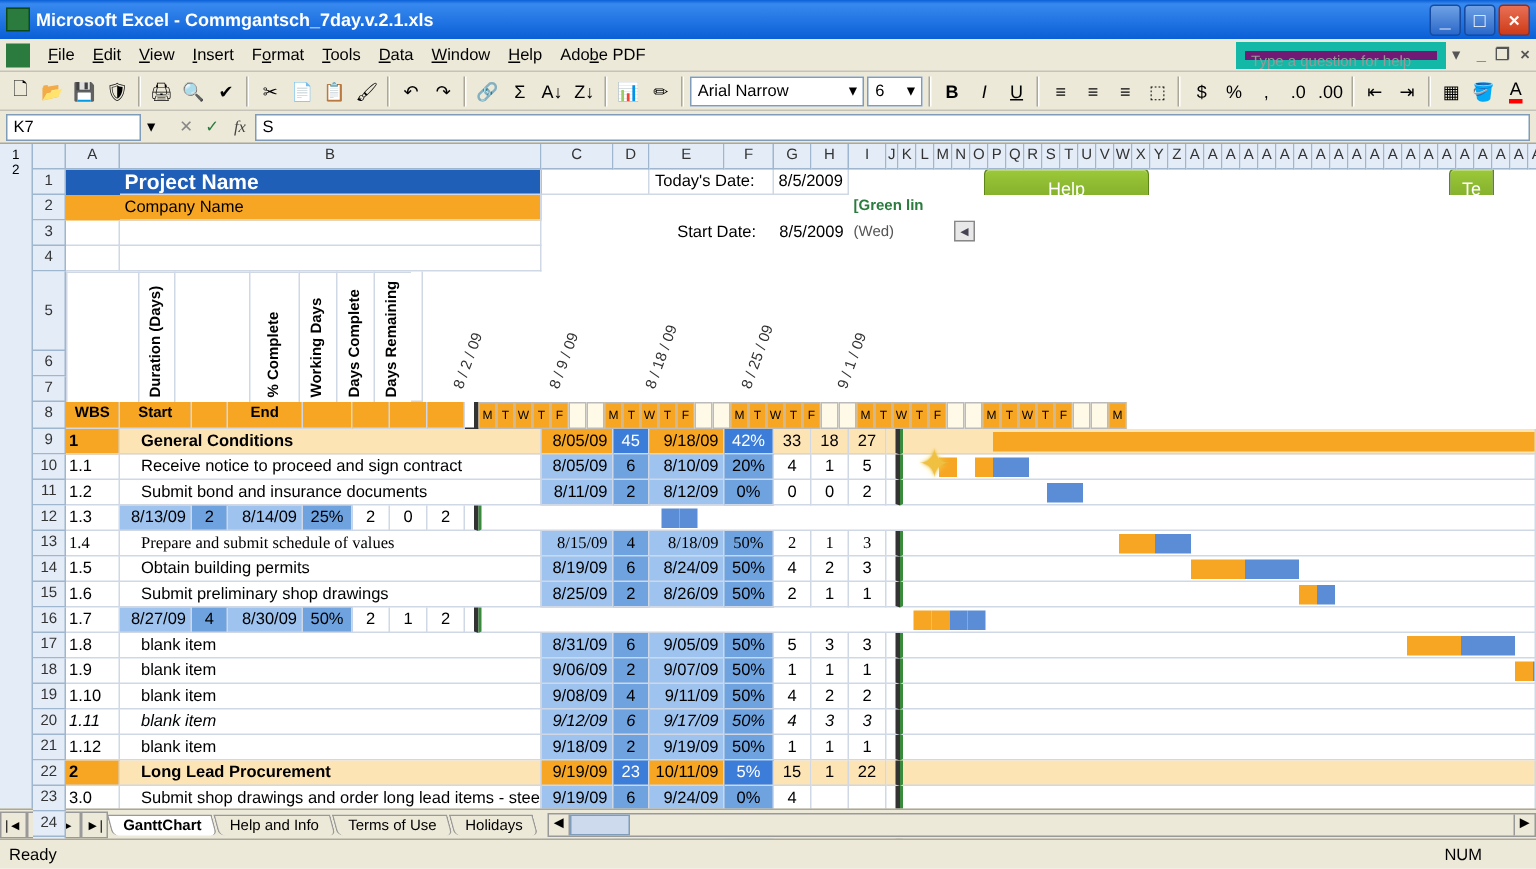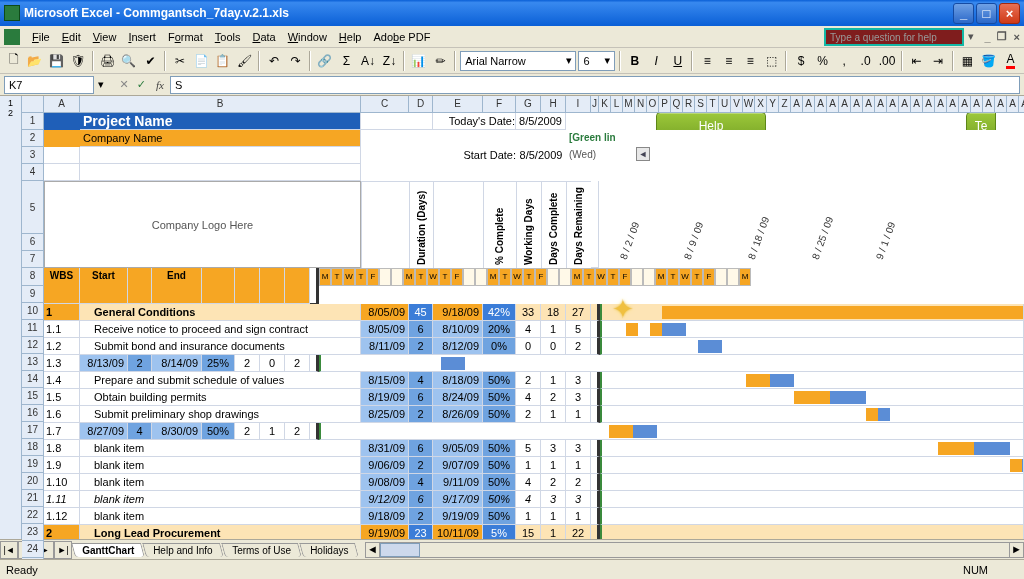--- a/index.html
+++ b/index.html
@@ -7,62 +7,62 @@
 .titlebar { background: linear-gradient(to bottom, #0a5fd6, #3889ef 10%, #0a5fd6); height: 26px; display: flex; align-items: center; padding: 0 4px; color: white; font-weight: bold; }
 .titlebar .icon { width: 16px; height: 16px; background: #2a7b3d; margin-right: 4px; border: 1px solid #0d4a1a; }
 .titlebar-text { flex: 1; font-size: 12px; }
 .winbtns { display: flex; gap: 2px; }
 .winbtn { width: 21px; height: 21px; background: linear-gradient(to bottom,#6fa1e5,#2b68c9); border: 1px solid #154ba3; border-radius: 3px; display: flex; align-items: center; justify-content: center; color: white; font-size: 13px; font-weight: bold; }
 .winbtn.close { background: linear-gradient(to bottom,#e87055,#cf3a17); border-color: #a02810; }
 .menubar { background: #ece9d8; height: 22px; display: flex; align-items: center; padding: 0 4px; border-bottom: 1px solid #c5c2b8; }
 .menubar .xlicon { width: 16px; height: 16px; background: #2a7b3d; margin-right: 6px; }
 .menuitem { padding: 2px 6px; cursor: default; }
 .menuitem u { text-decoration: underline; }
-.help-box { margin-left: auto; width: 140px; height: 18px; border: 2px solid #14b8a6; background: #7f1d1d; color: #999; padding: 0 4px; margin-right: 4px; line-height: 16px; font-size: 10px; }
+.help-box { margin-left: auto; width: 140px; height: 18px; border: 6px solid #14b8a6; background: #701a75; color: #999; padding: 0 4px; margin-right: 4px; line-height: 16px; font-size: 10px; }
 .menu-x { color: #555; font-weight: bold; margin-left: 4px; }
 .toolbar { background: #ece9d8; height: 26px; display: flex; align-items: center; padding: 2px 4px; border-bottom: 1px solid #c5c2b8; gap: 2px; }
 .tbtn { width: 22px; height: 22px; display: flex; align-items: center; justify-content: center; font-size: 12px; cursor: default; }
 .tsep { width: 2px; height: 20px; border-left: 1px solid #aca899; border-right: 1px solid #fff; margin: 0 2px; }
 .font-select { height: 20px; border: 1px solid #7f9db9; background: white; padding: 0 4px; font-size: 11px; display: flex; align-items: center; }
 .namebox-row { background: #ece9d8; height: 22px; display: flex; align-items: center; border-bottom: 1px solid #aca899; }
 .namebox { width: 90px; height: 18px; border: 1px solid #7f9db9; background: white; padding: 0 4px; margin: 0 4px; line-height: 16px; }
 .fx { font-style: italic; font-family: serif; margin: 0 6px; color: #444; }
 .formula-bar { flex: 1; height: 18px; border: 1px solid #7f9db9; background: white; margin-right: 4px; }
 .sheet-area { position: relative; background: white; height: 463px; overflow: hidden; display: flex; }
 .corner { position: absolute; left: 0; top: 0; width: 22px; height: 17px; background: #e4ecf7; border-right: 1px solid #9eb6ce; border-bottom: 1px solid #9eb6ce; z-index: 3; }
 .colhdr-row { position: absolute; left: 22px; right: 0; top: 0; height: 17px; display: flex; z-index: 2; }
 .colhdr { background: #e4ecf7; border-right: 1px solid #9eb6ce; border-bottom: 1px solid #9eb6ce; text-align: center; font-size: 10px; line-height: 16px; color: #333; flex-shrink: 0; }
 .rowhdr-col { position: absolute; left: 0; top: 17px; width: 22px; z-index: 2; }
 .rowhdr { height: 17px; background: #e4ecf7; border-right: 1px solid #9eb6ce; border-bottom: 1px solid #9eb6ce; text-align: center; font-size: 10px; line-height: 16px; color: #333; }
 .rowhdr.tall { height: 70px; line-height: 70px; }
 .rowhdr.r8 { height: 18px; }
 .grid { position: absolute; left: 22px; top: 17px; right: 0; bottom: 0; }
 .grow { display: flex; height: 17px; }
-.grow.r8 { height: 36px; }
+.grow.r8 { height: 18px; }
 .cell { border-right: 1px solid #d0d7e5; border-bottom: 1px solid #d0d7e5; padding: 0 3px; font-size: 11px; line-height: 16px; overflow: hidden; white-space: nowrap; flex-shrink: 0; }
 .noborder { border: none; }
 .c-A { width: 36px; } .c-B { width: 281px; } .c-C { width: 48px; } .c-D { width: 24px; } .c-E { width: 50px; } .c-F { width: 33px; } .c-G { width: 25px; } .c-H { width: 25px; } .c-I { width: 25px; }
 .blue-header { background: #1f5fb8; color: white; font-weight: bold; font-size: 14px; }
 .orange-header { background: #f6a623; font-size: 11px; }
 .logo-box { border: 1px solid #aaa; text-align: center; display: flex; align-items: center; justify-content: center; color: #555; }
 .hdr-cell { background: #f6a623; text-align: center; font-weight: bold; font-size: 10px; }
 .hdr-cell.vert { writing-mode: vertical-rl; transform: rotate(180deg); white-space: nowrap; display: flex; align-items: center; justify-content: flex-start; padding: 3px 0; }
 .section-row .cell { background: #fde4b5; }
 .section-row .wbs { font-weight: bold; background: #f6a623; }
 .section-row .task { font-weight: bold; }
 .section-row .start, .section-row .end { background: #f6a623; }
 .section-row .dur, .section-row .pct { background: #3b7dd8; color: white; }
 .section-row .gantt-area { background: #fde4b5; }
 .data-row .start, .data-row .end { background: #9ec3ef; }
 .data-row .dur, .data-row .pct { background: #6fa3e0; }
 .num-c { text-align: center; }
 .num-r { text-align: right; }
 .task { padding-left: 14px; }
 .wbs { padding-left: 2px; }
-.right-label { text-align: right; padding-right: 0; }
+.right-label { text-align: right; padding-right: 12px; }
 .green-txt { color: #2a7b3d; font-weight: bold; font-size: 10px; }
 .help-btn { background: linear-gradient(to bottom,#9cc83a,#7aa627); border: 1px solid #5d8618; border-radius: 4px; color: white; text-align: center; display: flex; align-items: center; justify-content: center; font-size: 12px; box-shadow: inset 0 1px 0 rgba(255,255,255,.3); }
 .date-hdr { font-size: 10px; writing-mode: vertical-rl; transform: rotate(200deg); display: inline-block; padding: 4px 0; color: #333; }
 .gantt-days { display: flex; height: 18px; align-items: stretch; }
 .day-hdr { width: 12px; border: 1px solid #bbb; background: #f6a623; font-size: 8px; text-align: center; line-height: 15px; flex-shrink: 0; }
 .day-hdr.we { background: #fff9e8; }
 .gantt-area { display: flex; align-items: center; padding: 0; border-left: 2px solid #3a8a3c; position: relative; }
 .gbar { height: 13px; width: 12px; flex-shrink: 0; margin: 0; }
 .gc-o { background: #f6a623; } .gc-b { background: #5b8dd6; }
 .gc-e { background: transparent; }
@@ -310,21 +310,20 @@
       </div>
     </div>
 
     <div class="grow">
       <div class="cell c-A"></div>
       <div class="cell c-B"></div>
       <div class="cell" style="flex:1;border:none"></div>
     </div>
 
     <div class="grow" style="height:87px">
-      <div class="cell logo-box" style="width:317px">Company Logo Here</div>
       <div class="cell hdr-cell vert c-C" style="background:white"></div>
       <div class="cell hdr-cell vert c-D" style="background:white">Duration (Days)</div>
       <div class="cell hdr-cell vert c-E" style="background:white"></div>
       <div class="cell hdr-cell vert c-F" style="background:white">% Complete</div>
       <div class="cell hdr-cell vert c-G" style="background:white">Working Days</div>
       <div class="cell hdr-cell vert c-H" style="background:white">Days Complete</div>
       <div class="cell hdr-cell vert c-I" style="background:white">Days Remaining</div>
       <div class="cell" style="width:8px"></div>
       <div class="cell" style="flex:1;border:none;position:relative">
         <div id="week-dates" style="position:absolute;bottom:4px;left:0;display:flex;gap:48px;padding-left:24px">
@@ -501,21 +500,21 @@
               <div class="gbar gc-e"></div>
               <div class="gbar gc-e"></div>
               <div class="gbar gc-e"></div>
               <div class="gbar gc-e"></div>
               <div class="gbar gc-e"></div>
               <div class="gbar gc-e"></div>
               <div class="gbar gc-b"></div>
               <div class="gbar gc-b"></div>
             </div>
           </div>
-          <div class="grow data-row" style="position: relative;">
+          <div class="grow data-row" style="position: relative; font-family: Liberation Serif, serif;">
             <div class="cell c-A wbs">1.4</div>
             <div class="cell c-B task">Prepare and submit schedule of values</div>
             <div class="cell c-C start num-r">8/15/09</div>
             <div class="cell c-D dur num-c">4</div>
             <div class="cell c-E end num-r">8/18/09</div>
             <div class="cell c-F pct num-c">50%</div>
             <div class="cell c-G num-c">2</div>
             <div class="cell c-H num-c">1</div>
             <div class="cell c-I num-c">3</div>
             <div class="cell" style="width:8px;border-right:3px solid #333"></div>

